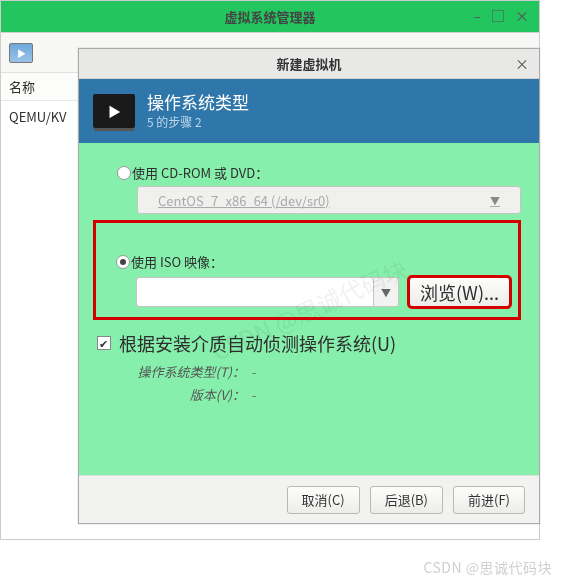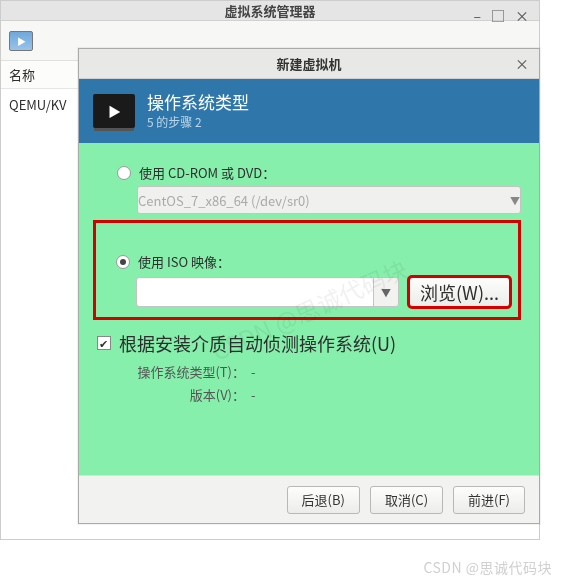--- a/index.html
+++ b/index.html
@@ -14,22 +14,22 @@
     position: relative;
     overflow: hidden;
   }
   
   .parent-window {
     position: absolute;
     top: 0; left: 0; width: 540px; height: 540px;
     border: 1px solid #ccc;
   }
   .titlebar {
-    height: 20px;
-    background: #e5e5e5;
+    height: 32px;
+    background: #22c55e;
     border-bottom: 1px solid #d0d0ce;
     display: flex;
     align-items: center;
     position: relative;
   }
   .titlebar .title {
     flex: 1;
     text-align: center;
     font-weight: bold;
     color: #444;
@@ -163,21 +163,21 @@
     position: relative;
   }
   .section-label {
     font-size: 14px;
     margin-bottom: 10px;
     color: #333;
   }
   .radio-row {
     display: flex;
     align-items: center;
-    gap: 8px;
+    gap: 1px;
     margin: 6px 0 4px 20px;
     font-size: 13px;
   }
   .radio {
     width: 14px; height: 14px;
     border: 1px solid #999;
     border-radius: 50%;
     background: #fff;
     position: relative;
     flex-shrink: 0;
@@ -190,22 +190,23 @@
     border-radius: 50%;
     left: 3px; top: 3px;
   }
   .combo {
     display: flex;
     align-items: center;
     height: 28px;
     background: #fff;
     border: 1px solid #c4c4c2;
     border-radius: 3px;
-    padding: 0 0;
+    padding: 0 20px;
     color: #888;
+    text-decoration: underline;
   }
   .combo.disabled { background: #f0f0ee; color: #aaa; }
   .combo .arrow {
     margin-left: auto;
     color: #888;
     font-size: 10px;
   }
   .highlight-outer {
     border: 3px solid #d40000;
     padding: 23px 8px 10px 8px;
@@ -271,20 +272,21 @@
     font-size: 11px;
     left: 1px; top: -2px;
     color: #333;
   }
   .kv-row {
     display: flex;
     align-items: flex-end;
     margin: 4px 0 4px 24px;
     font-size: 13px;
     color: #555;
+    font-style: italic;
   }
   .kv-row .k { width: 130px; text-align: right; padding-right: 6px; }
   .dialog-footer {
     height: 48px;
     border-top: 1px solid #dcdcda;
     background: #f2f2f0;
     display: flex;
     align-items: center;
     justify-content: flex-end;
     gap: 10px;
@@ -386,19 +388,19 @@
     <div class="kv-row">
       <span class="k">操作系统类型(T)：</span>
       <span>-</span>
     </div>
     <div class="kv-row">
       <span class="k">版本(V)：</span>
       <span>-</span>
     </div>
   </div>
   <div class="dialog-footer">
+    <div class="btn">取消(C)</div>
     <div class="btn">后退(B)</div>
-    <div class="btn">取消(C)</div>
     <div class="btn">前进(F)</div>
   </div>
 </div>
 
 <div class="watermark">CSDN @思诚代码块</div>
 
 </body></html>

